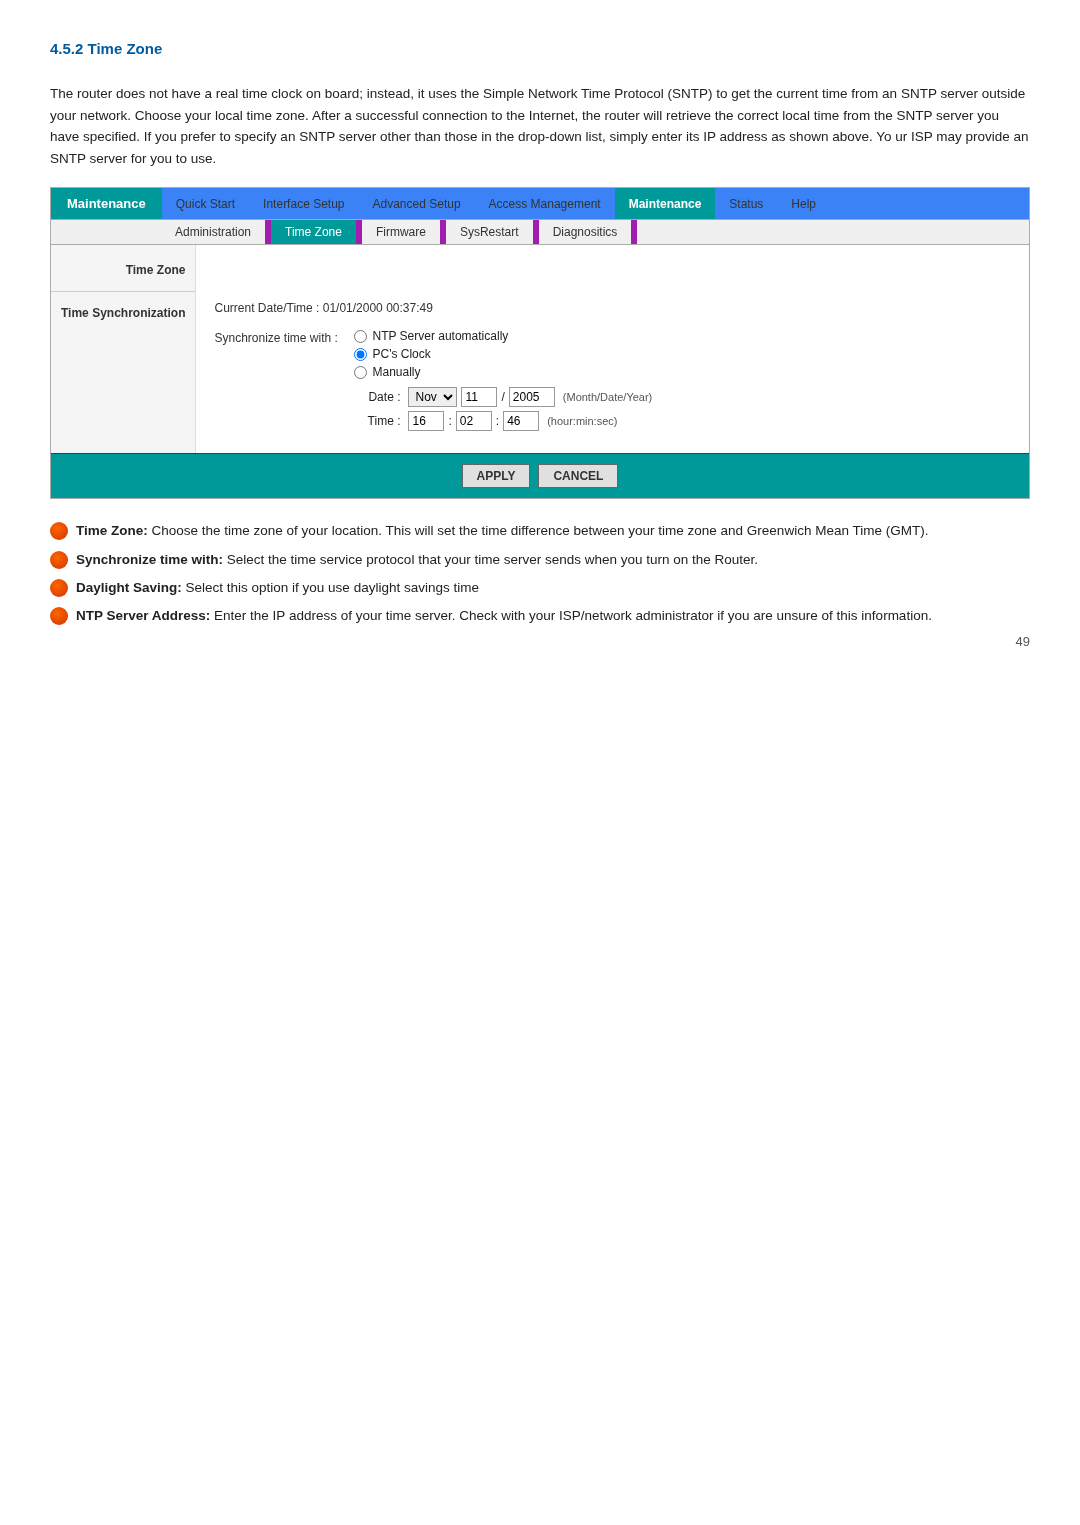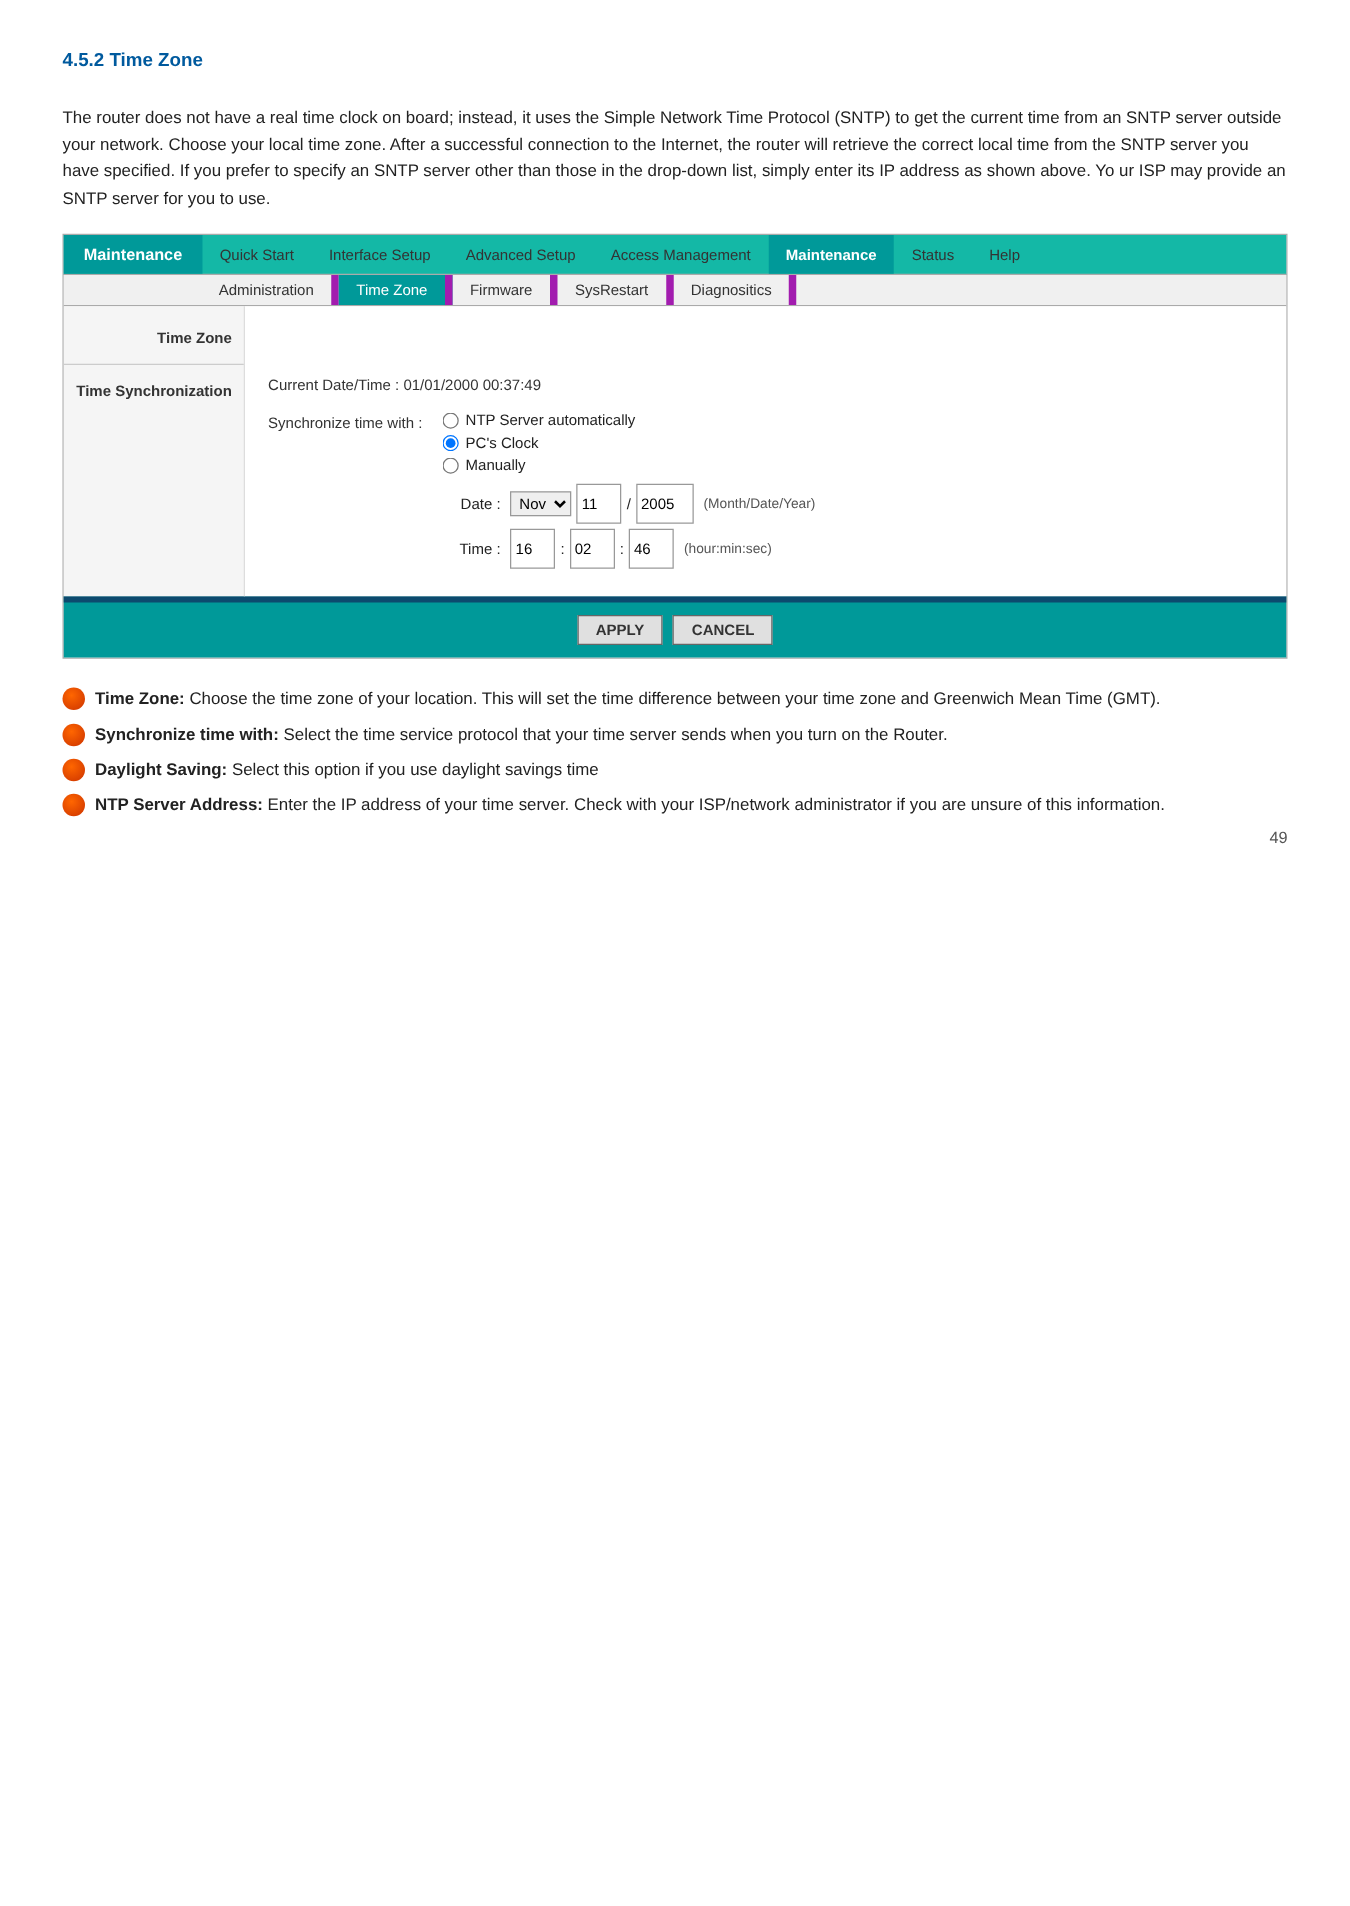--- a/index.html
+++ b/index.html
@@ -29,21 +29,21 @@
 
     
     .router-panel {
       border: 1px solid #aaa;
       margin-bottom: 22px;
     }
 
     
     .top-nav {
       display: flex;
-      background: #14b8a6;
+      background: #3b82f6;
       border-bottom: 1px solid #aaa;
       align-items: stretch;
     }
 
     .top-nav-left {
       background: #009999;
       color: #fff;
       font-weight: bold;
       font-size: 13px;
       padding: 8px 16px;
@@ -183,40 +183,40 @@
     select.small-select {
       font-size: 12px;
       padding: 1px 2px;
       height: 20px;
       border: 1px solid #999;
     }
 
     input.small-input {
       font-size: 12px;
       padding: 1px 3px;
-      height: 32px;
+      height: 20px;
       border: 1px solid #999;
       width: 36px;
     }
 
     .hint-text {
       font-size: 11px;
       color: #555;
       margin-left: 4px;
     }
 
     
     .panel-footer {
       background: #009999;
       padding: 10px;
       display: flex;
       justify-content: center;
       align-items: center;
       gap: 8px;
-      border-top: 5px solid #0c4a6e;
+      border-top: 1px solid #0c4a6e;
     }
 
     .btn {
       font-size: 12px;
       padding: 4px 14px;
       border: 1px solid #666;
       background: #e0e0e0;
       cursor: pointer;
       font-weight: bold;
       color: #333;

